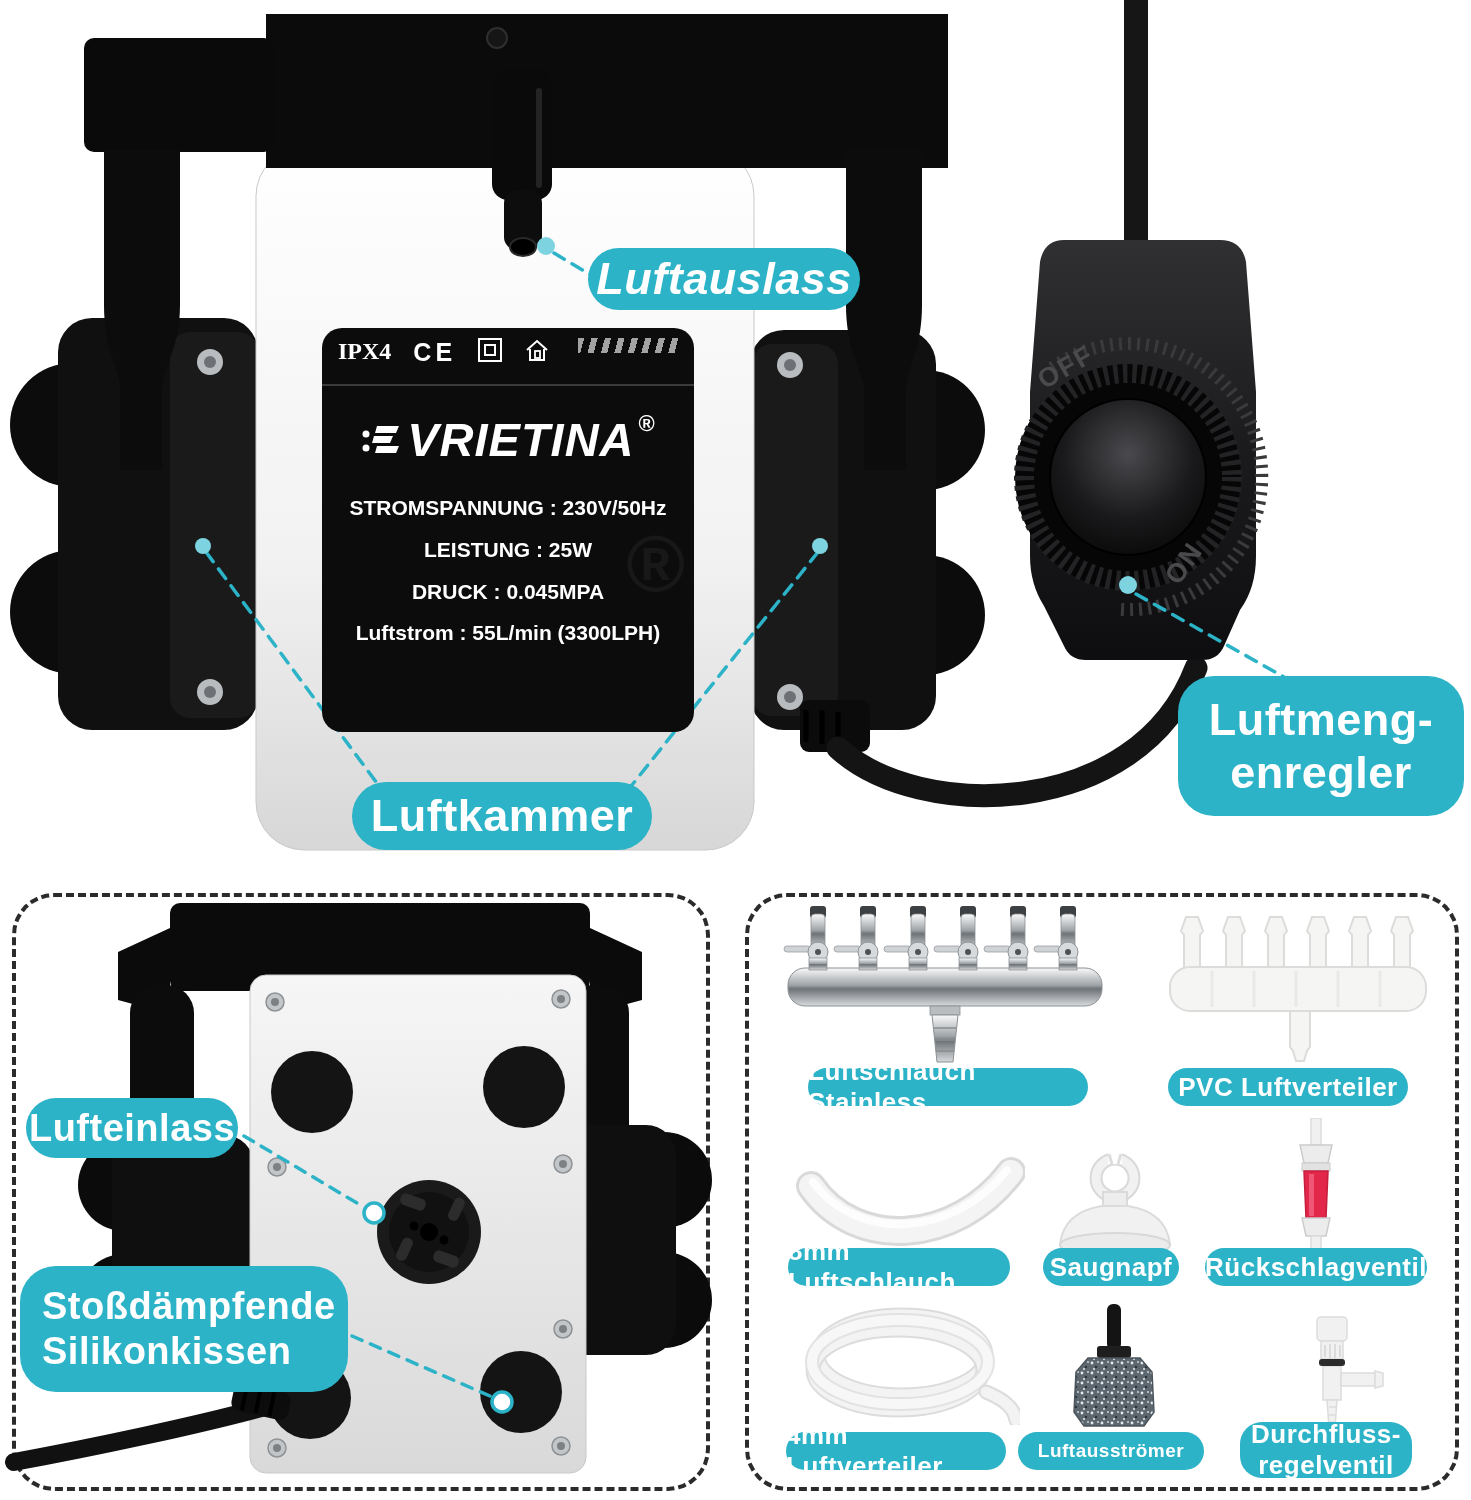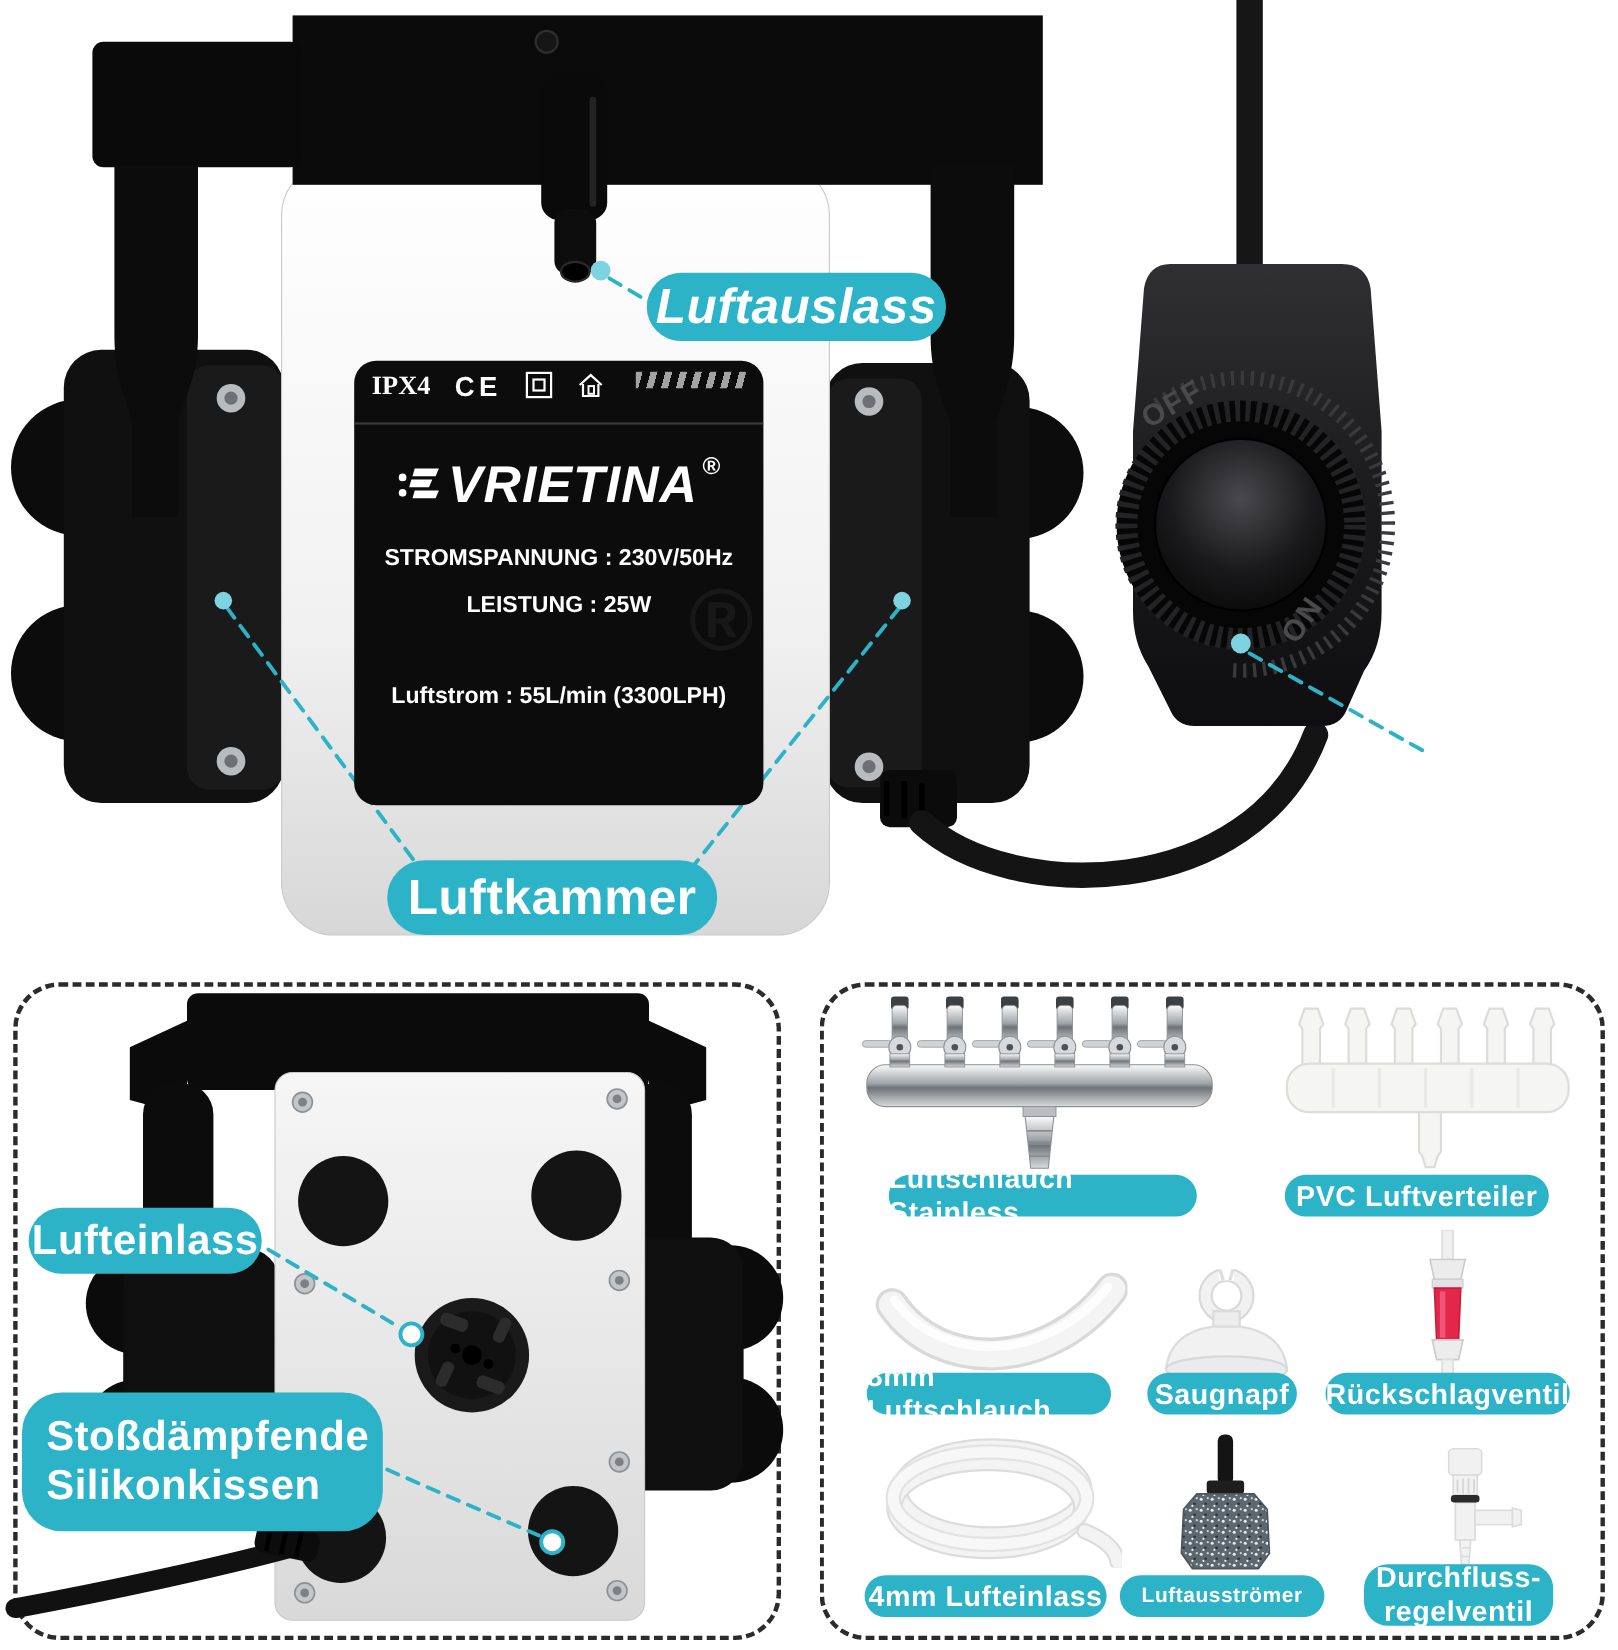--- a/index.html
+++ b/index.html
@@ -233,28 +233,33 @@
           <circle cx="5" cy="31" r="3.5" fill="#fff"></circle>
         <path d="M16 9 H38 L35 16 H14 Z" fill="#fff"></path>
         <path d="M13 19 H32 L29 26 H11 Z" fill="#fff"></path>
         <path d="M16 29 H38 L35 36 H14 Z" fill="#fff"></path>
       </svg>
       <span class="brand">VRIETINA</span>
       <span class="reg">®</span>
     </div>
     <div class="specline" style="top:180px;">STROMSPANNUNG : 230V/50Hz</div>
     <div class="specline" style="top:222px;">LEISTUNG : 25W</div>
+    <div class="specline" style="top:264px;">DRUCK : 0.045MPA</div>
     <div class="specline" style="top:305px;">Luftstrom : 55L/min (3300LPH)</div>
   </div>
 
   <span class="knob-txt" style="left:1036px;top:352px;transform:rotate(-30deg);">OFF</span>
   <span class="knob-txt" style="left:1162px;top:548px;transform:rotate(-55deg);">ON</span>
 
   <div class="pill" style="left:588px;top:248px;width:272px;height:62px;font-size:45px;font-style:italic;">Luftauslass</div>
   <div class="pill" style="left:352px;top:782px;width:300px;height:68px;font-size:45px;">Luftkammer</div>
+  <div class="pill multi" style="left:1178px;top:676px;width:286px;height:140px;font-size:45px;">
+    <span class="ln">Luftmeng-</span>
+    <span class="ln">enregler</span>
+  </div>
   <div class="pill" style="left:26px;top:1098px;width:212px;height:60px;font-size:38px;">Lufteinlass</div>
   <div class="pill multi" style="left:20px;top:1266px;width:328px;height:126px;font-size:38px;align-items:flex-start;padding-left:22px;box-sizing:border-box;">
     <span class="ln">Stoßdämpfende</span>
     <span class="ln">Silikonkissen</span>
   </div>
 
   <svg class="acc-svg" style="left:780px;top:902px;" width="330" height="165" viewBox="0 0 330 165">
     <defs>
       <linearGradient id="gMetal" x1="0" y1="0" x2="0" y2="1">
         <stop offset="0" stop-color="#fafafa"></stop>
@@ -403,20 +408,20 @@
     <path d="M30 30 v12 M35 29 v14 M40 29 v14 M45 30 v12" stroke="#d4d4d4" stroke-width="1.5" fill="none"></path>
     <rect x="24" y="44" width="26" height="7" rx="3" fill="#2b2b2b"></rect>
     <path d="M34 92 h8 M34 100 h7 M35 107 h6" stroke="#dcdcdc" stroke-width="1.5" fill="none"></path>
   </svg>
 
   <div class="pill" style="left:808px;top:1068px;width:280px;height:38px;font-size:26px;">Luftschlauch Stainless</div>
   <div class="pill" style="left:1168px;top:1068px;width:240px;height:38px;font-size:26px;">PVC Luftverteiler</div>
   <div class="pill" style="left:788px;top:1248px;width:222px;height:38px;font-size:26px;">8mm Luftschlauch</div>
   <div class="pill" style="left:1043px;top:1248px;width:136px;height:38px;font-size:26px;">Saugnapf</div>
   <div class="pill" style="left:1205px;top:1248px;width:222px;height:38px;font-size:26px;">Rückschlagventil</div>
-  <div class="pill" style="left:786px;top:1432px;width:220px;height:38px;font-size:26px;">4mm Lufteinlass</div>
+  <div class="pill" style="left:786px;top:1432px;width:220px;height:38px;font-size:26px;">4mm Luftverteiler</div>
   <div class="pill" style="left:1018px;top:1432px;width:186px;height:38px;font-size:19px;">Luftausströmer</div>
   <div class="pill multi" style="left:1240px;top:1422px;width:172px;height:56px;font-size:26px;border-radius:22px;">
     <span class="ln">Durchfluss-</span>
     <span class="ln">regelventil</span>
   </div>
 
 </div>
 
 </body></html>

